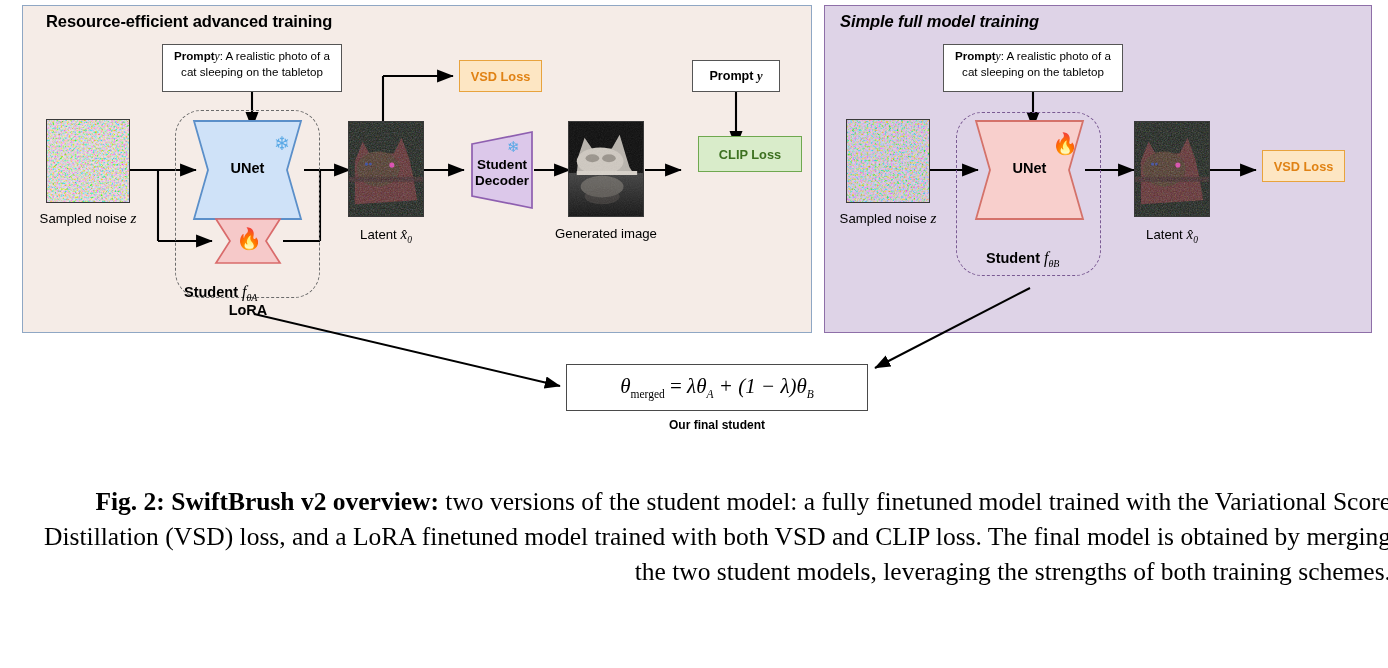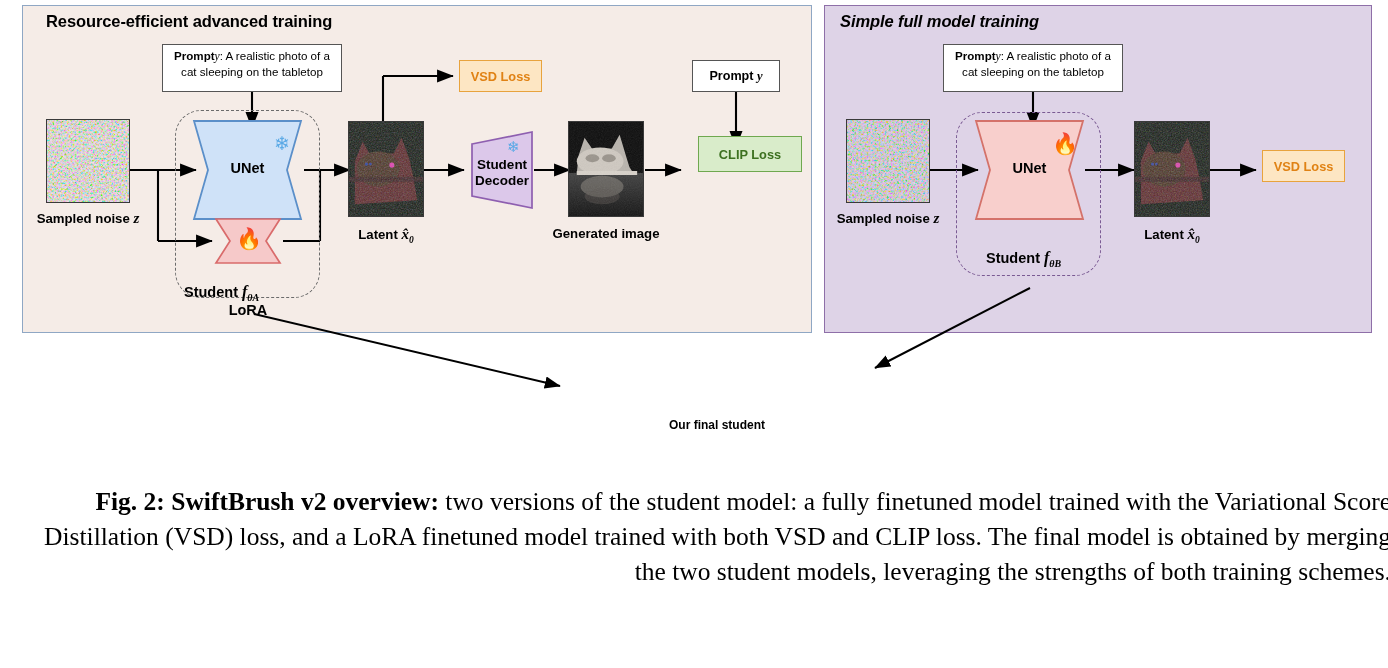--- a/index.html
+++ b/index.html
@@ -114,21 +114,21 @@
   .student-label {
     position: absolute;
     font-weight: bold;
     font-size: 14.5px;
     white-space: nowrap;
     color: #000;
   }
   .student-label .sub {
     font-family: "Liberation Serif", serif;
     font-style: italic;
-    font-weight: bold;
+    font-weight: normal;
     font-size: 16px;
   }
   .student-label .sub sub {
     font-size: 10px;
   }
 
   
   .shape-label {
     position: absolute;
     left: 0; right: 0;
@@ -143,21 +143,21 @@
 
   
   .img-box {
     border: 1px solid #3a3a3a;
     box-sizing: border-box;
     image-rendering: pixelated;
   }
   .caption {
     position: absolute;
     text-align: center;
-    font-weight: bold;
+    font-weight: normal;
     font-size: 13.2px;
     color: #000;
     white-space: nowrap;
   }
   .caption .mathit { font-size: 15px; }
   .caption .mathit sub { font-size: 9.5px; }
 
   
   #merge-box {
     left: 566px; top: 364px; width: 302px; height: 47px;
@@ -428,20 +428,23 @@
       <rect width="76" height="96" filter="url(#lat2)" opacity="0.38"></rect>
     </svg>
   </div>
   <div class="caption" style="left:1126px; top:226px; width:92px;">
     <span>Latent</span>
     <span class="mathit"><span>x̂</span><sub>0</sub></span>
   </div>
 
   <div class="abs loss-pill loss-vsd" id="vsd-right">VSD Loss</div>
 
+  <div class="abs" id="merge-box">
+    <span><span class="var">θ</span><sub>merged</sub><span> = </span><span class="var">λθ</span><sub class="it">A</sub><span class="var"> + (1 − λ)θ</span><sub class="it">B</sub></span>
+  </div>
   <div class="abs" id="final-caption">Our final student</div>
 
   <div id="fig-caption">
     <b><span>Fig. 2:</span>
     <span>SwiftBrush v2 overview:</span></b><span> two versions of the student model: a fully finetuned model trained with the Variational Score Distillation (VSD) loss, and a LoRA finetuned model trained with both VSD and CLIP loss. The final model is obtained by merging the two student models, leveraging the strengths of both training schemes.</span>
   </div>
 
 </div>
 
 </body></html>

